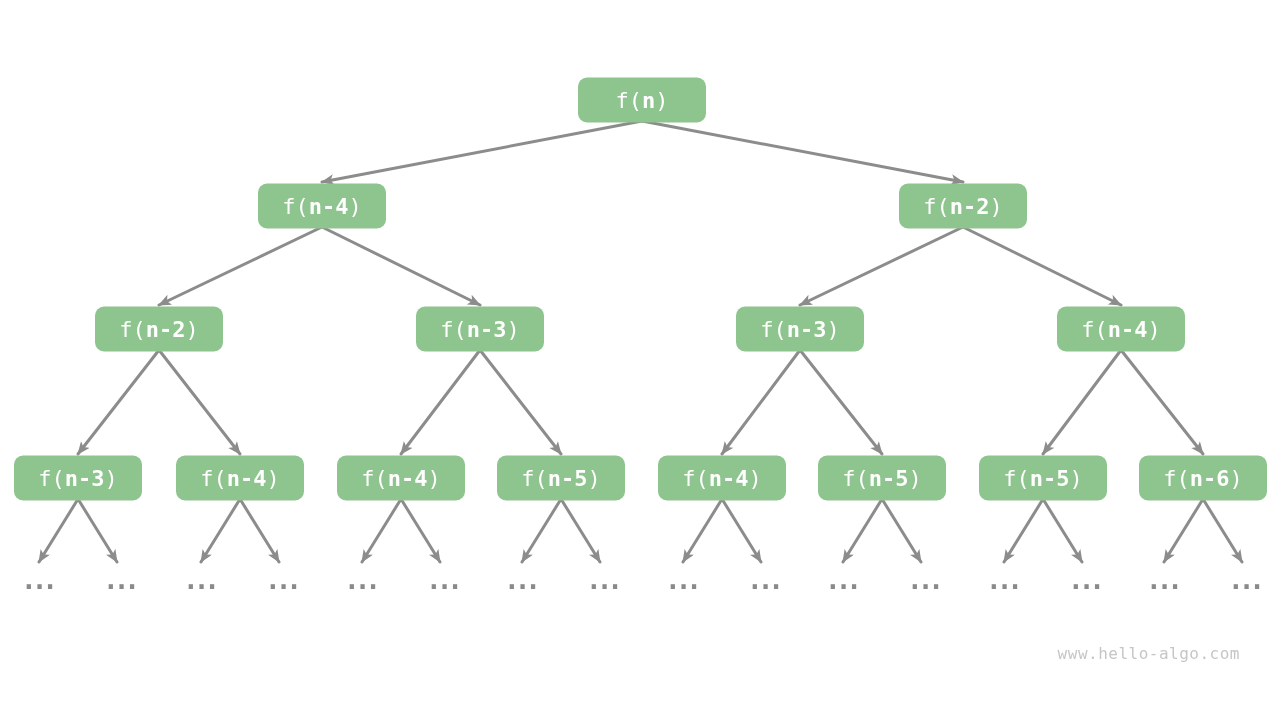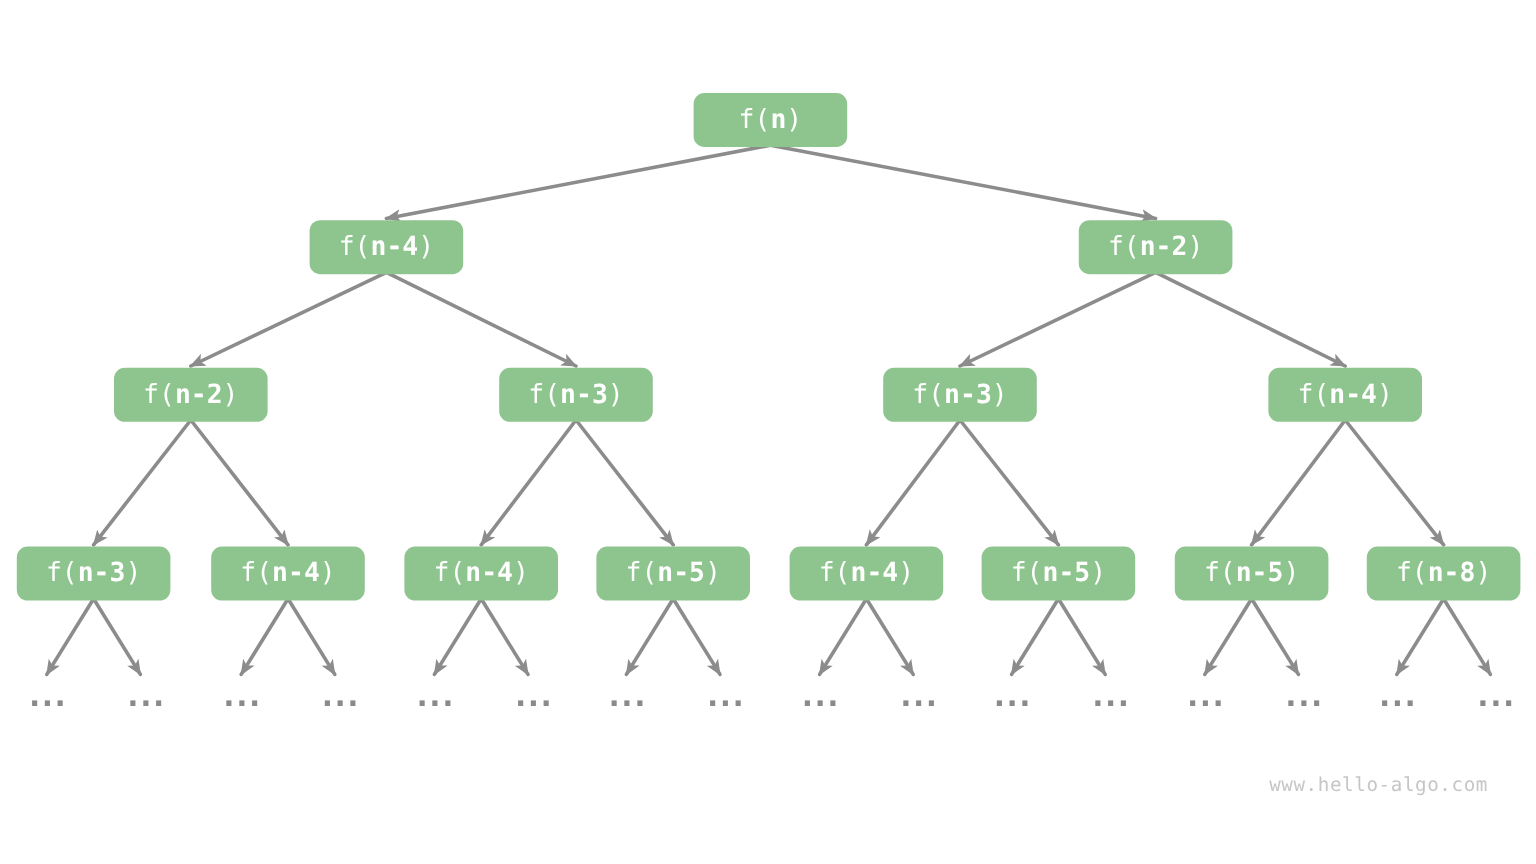--- a/index.html
+++ b/index.html
@@ -81,21 +81,21 @@
       <div class="node" style="left: 480px; top: 329px;"><span class="lbl-pre">f(</span><b class="lbl-var">n-3</b><span class="lbl-post">)</span></div>
       <div class="node" style="left: 800px; top: 329px;"><span class="lbl-pre">f(</span><b class="lbl-var">n-3</b><span class="lbl-post">)</span></div>
       <div class="node" style="left: 1121px; top: 329px;"><span class="lbl-pre">f(</span><b class="lbl-var">n-4</b><span class="lbl-post">)</span></div>
       <div class="node" style="left: 78px; top: 478px;"><span class="lbl-pre">f(</span><b class="lbl-var">n-3</b><span class="lbl-post">)</span></div>
       <div class="node" style="left: 240px; top: 478px;"><span class="lbl-pre">f(</span><b class="lbl-var">n-4</b><span class="lbl-post">)</span></div>
       <div class="node" style="left: 401px; top: 478px;"><span class="lbl-pre">f(</span><b class="lbl-var">n-4</b><span class="lbl-post">)</span></div>
       <div class="node" style="left: 561px; top: 478px;"><span class="lbl-pre">f(</span><b class="lbl-var">n-5</b><span class="lbl-post">)</span></div>
       <div class="node" style="left: 722px; top: 478px;"><span class="lbl-pre">f(</span><b class="lbl-var">n-4</b><span class="lbl-post">)</span></div>
       <div class="node" style="left: 882px; top: 478px;"><span class="lbl-pre">f(</span><b class="lbl-var">n-5</b><span class="lbl-post">)</span></div>
       <div class="node" style="left: 1043px; top: 478px;"><span class="lbl-pre">f(</span><b class="lbl-var">n-5</b><span class="lbl-post">)</span></div>
-      <div class="node" style="left: 1203px; top: 478px;"><span class="lbl-pre">f(</span><b class="lbl-var">n-8</b><span class="lbl-post">)</span></div>
+      <div class="node" style="left: 1203px; top: 478px;"><span class="lbl-pre">f(</span><b class="lbl-var">n-6</b><span class="lbl-post">)</span></div>
     </div>
   <div id="ellipsis-layer">
       <div class="ellipsis" style="left: 37px; top: 584px;">...</div>
       <div class="ellipsis" style="left: 119px; top: 584px;">...</div>
       <div class="ellipsis" style="left: 199px; top: 584px;">...</div>
       <div class="ellipsis" style="left: 281px; top: 584px;">...</div>
       <div class="ellipsis" style="left: 360px; top: 584px;">...</div>
       <div class="ellipsis" style="left: 442px; top: 584px;">...</div>
       <div class="ellipsis" style="left: 520px; top: 584px;">...</div>
       <div class="ellipsis" style="left: 602px; top: 584px;">...</div>

